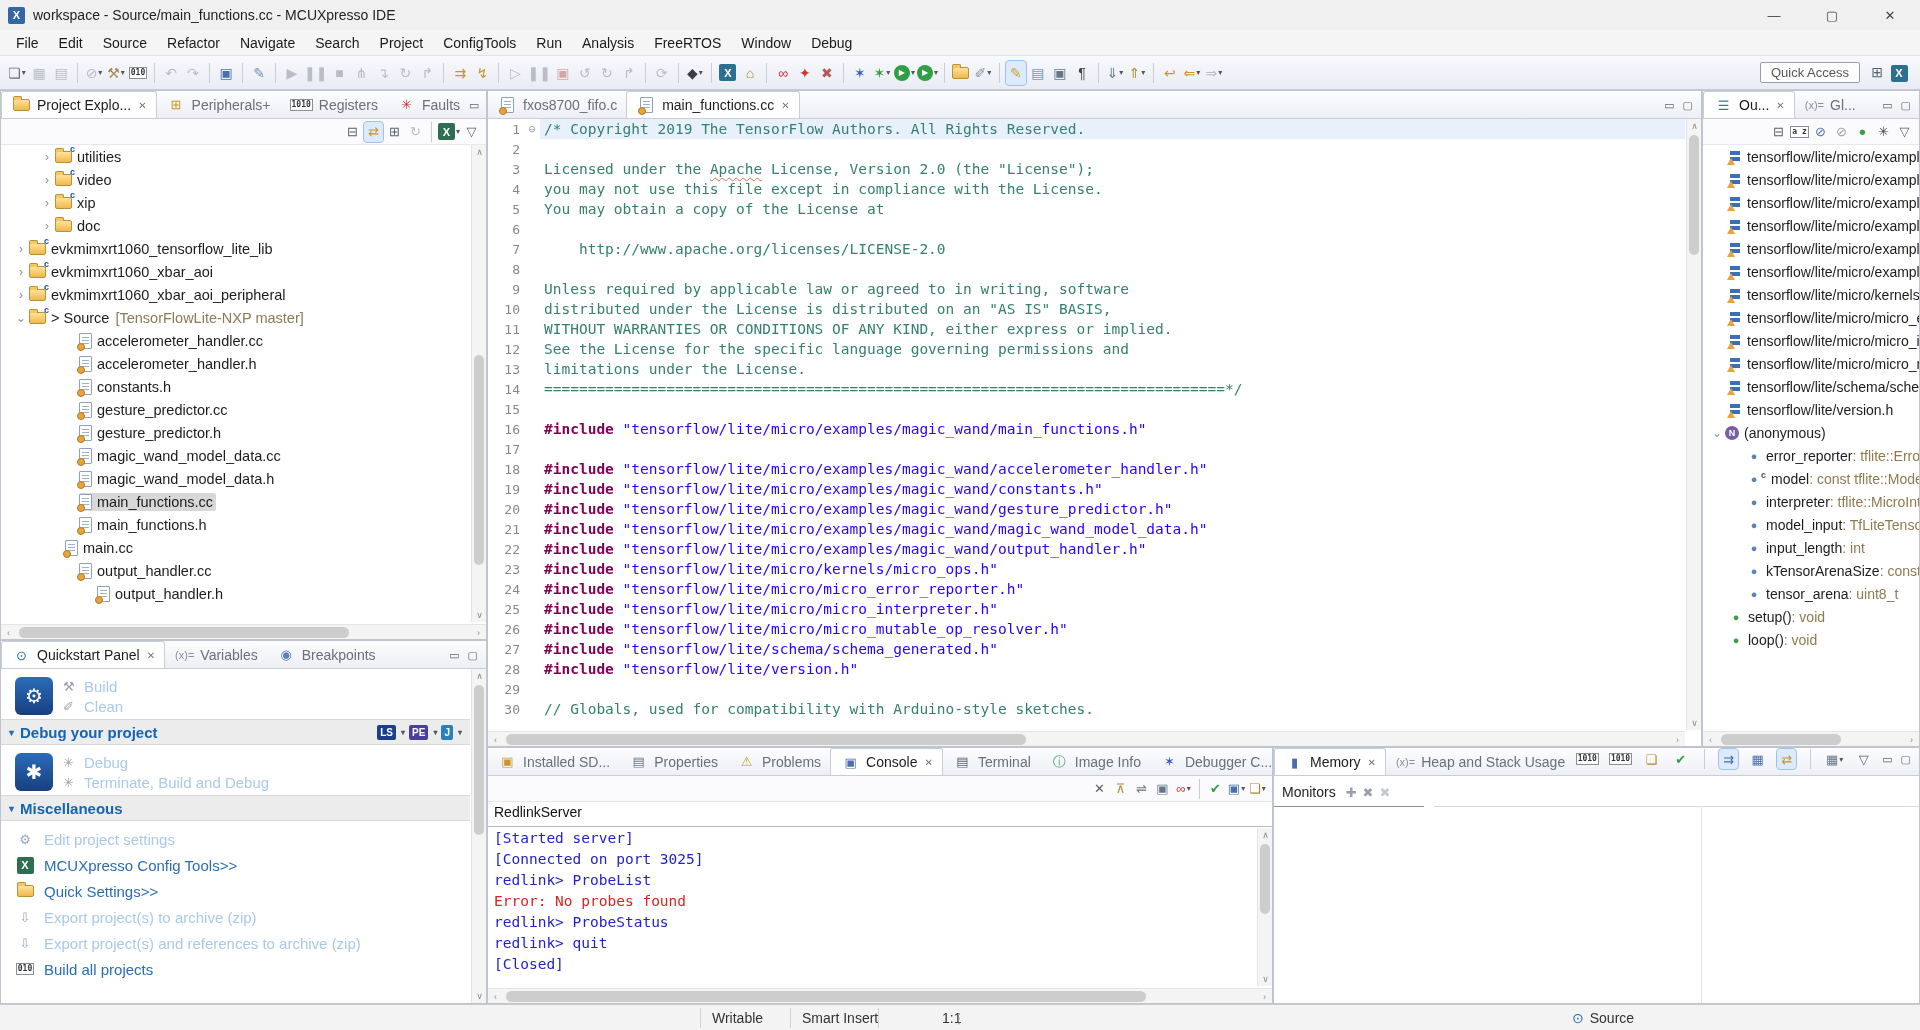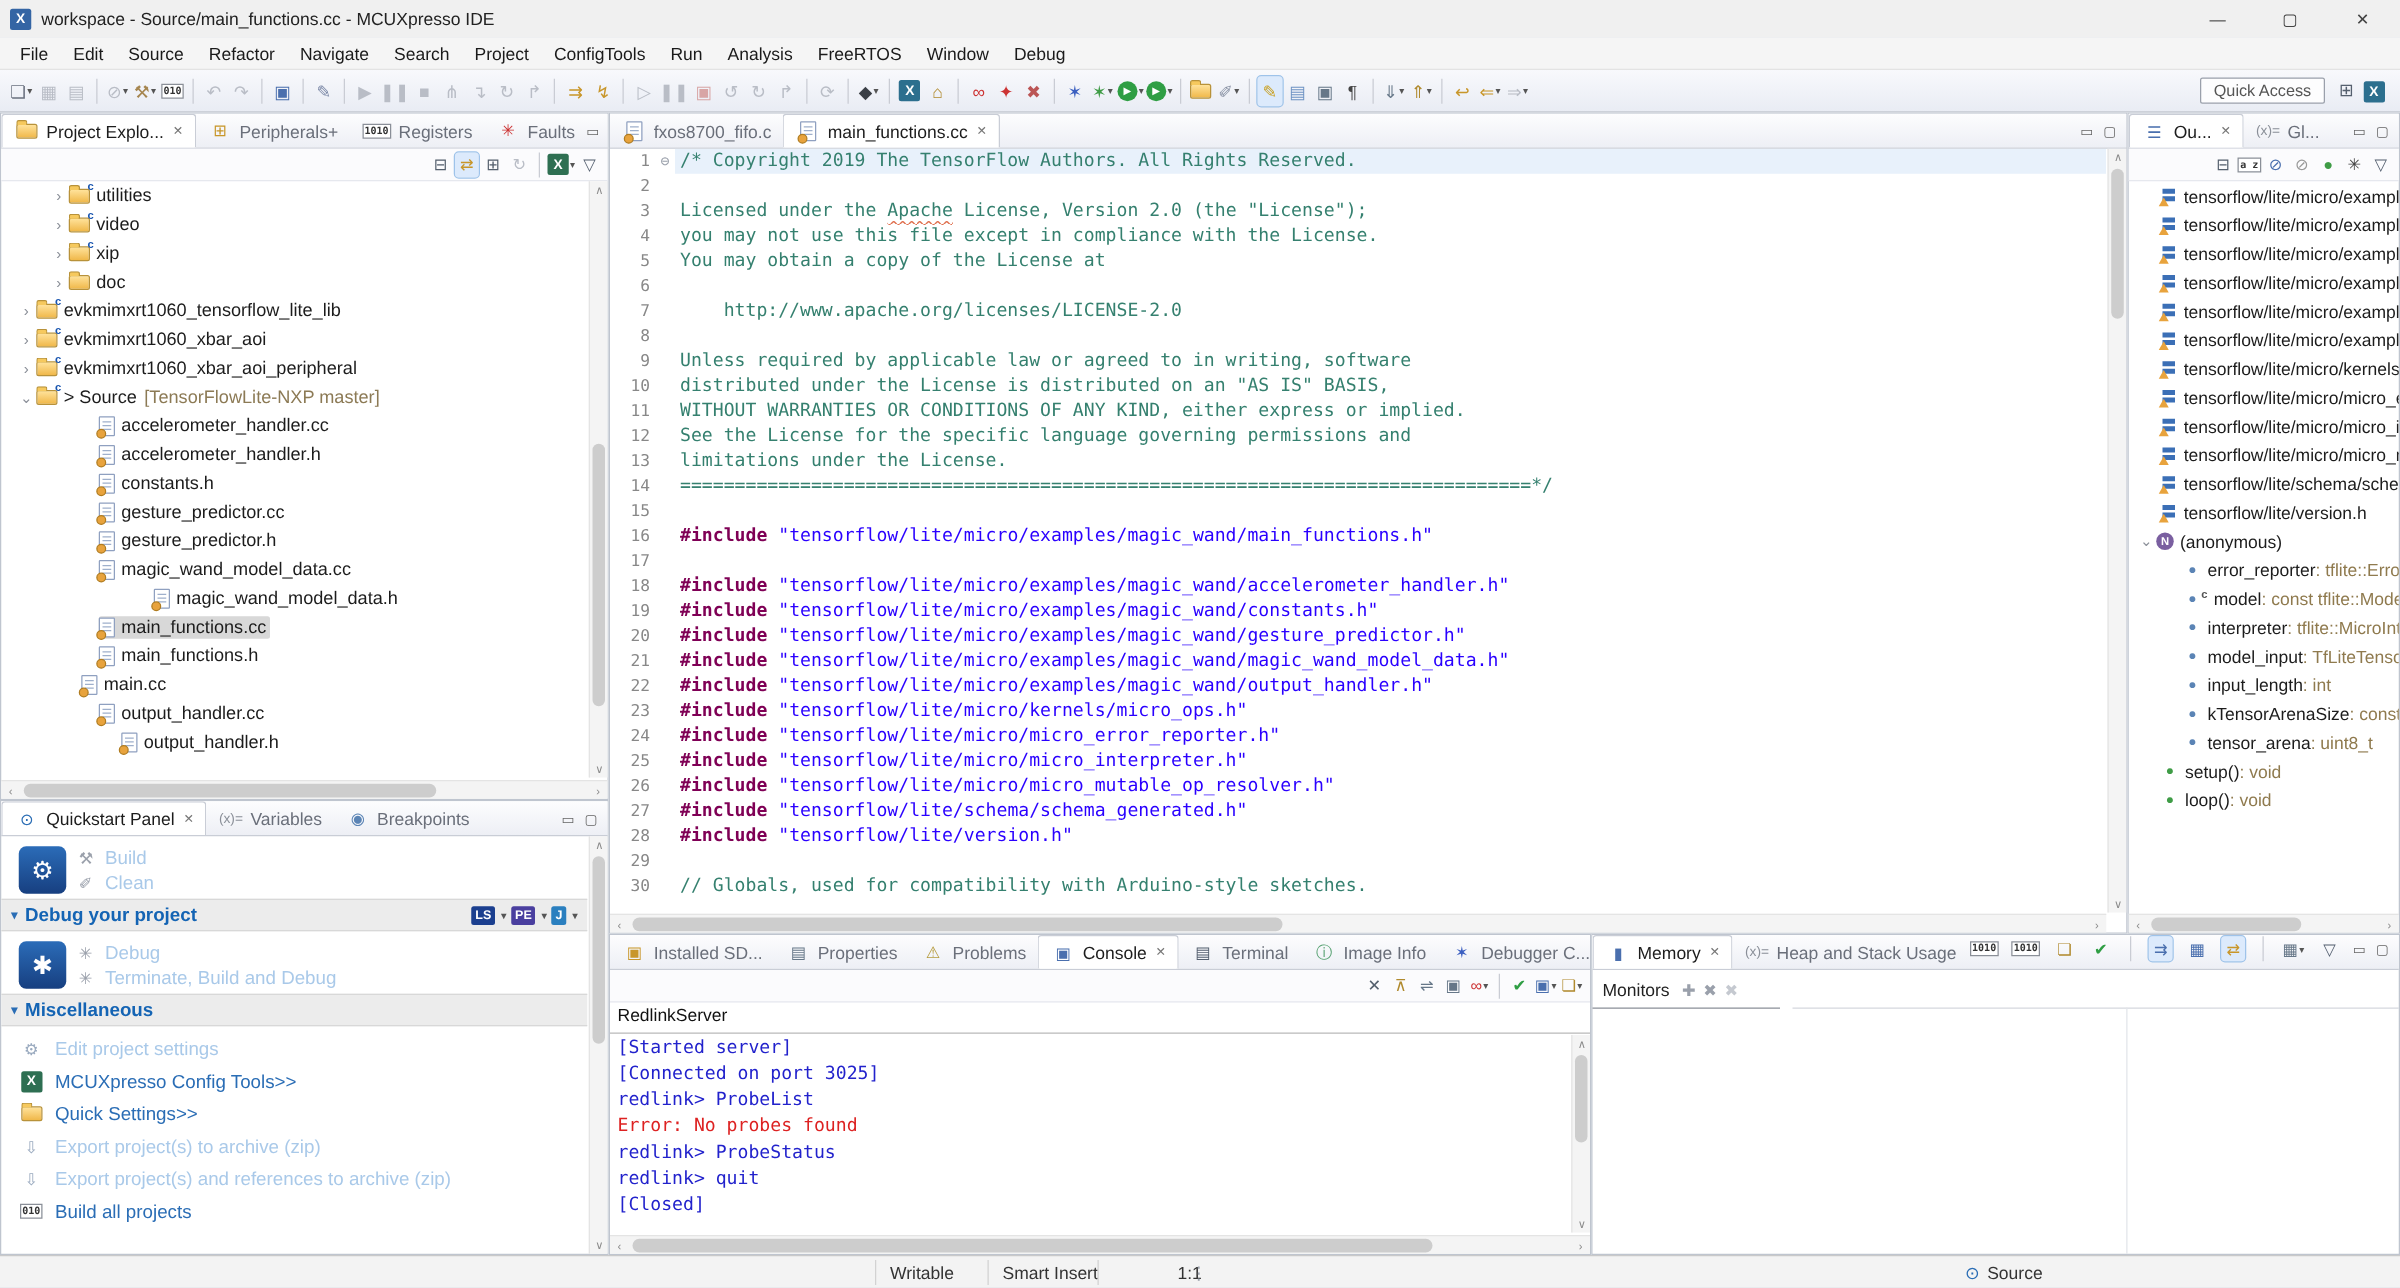--- a/index.html
+++ b/index.html
@@ -524,21 +524,21 @@
           <span class="tlbl">gesture_predictor.h</span>
         </span>
       </div>
       <div class="trow" style="padding-left: 62px;">
         <span class="texp"></span>
         <span style="display: inline-flex; align-items: center;">
           <span class="ficon-doc"></span>
           <span class="tlbl">magic_wand_model_data.cc</span>
         </span>
       </div>
-      <div class="trow" style="padding-left: 62px; margin-left: 44px;">
+      <div class="trow" style="padding-left: 62px;">
         <span class="texp"></span>
         <span style="display: inline-flex; align-items: center;">
           <span class="ficon-doc"></span>
           <span class="tlbl">magic_wand_model_data.h</span>
         </span>
       </div>
       <div class="trow" style="padding-left: 62px;">
         <span class="texp"></span>
         <span class="tsel" style="display: inline-flex; align-items: center;">
           <span class="ficon-doc"></span>

